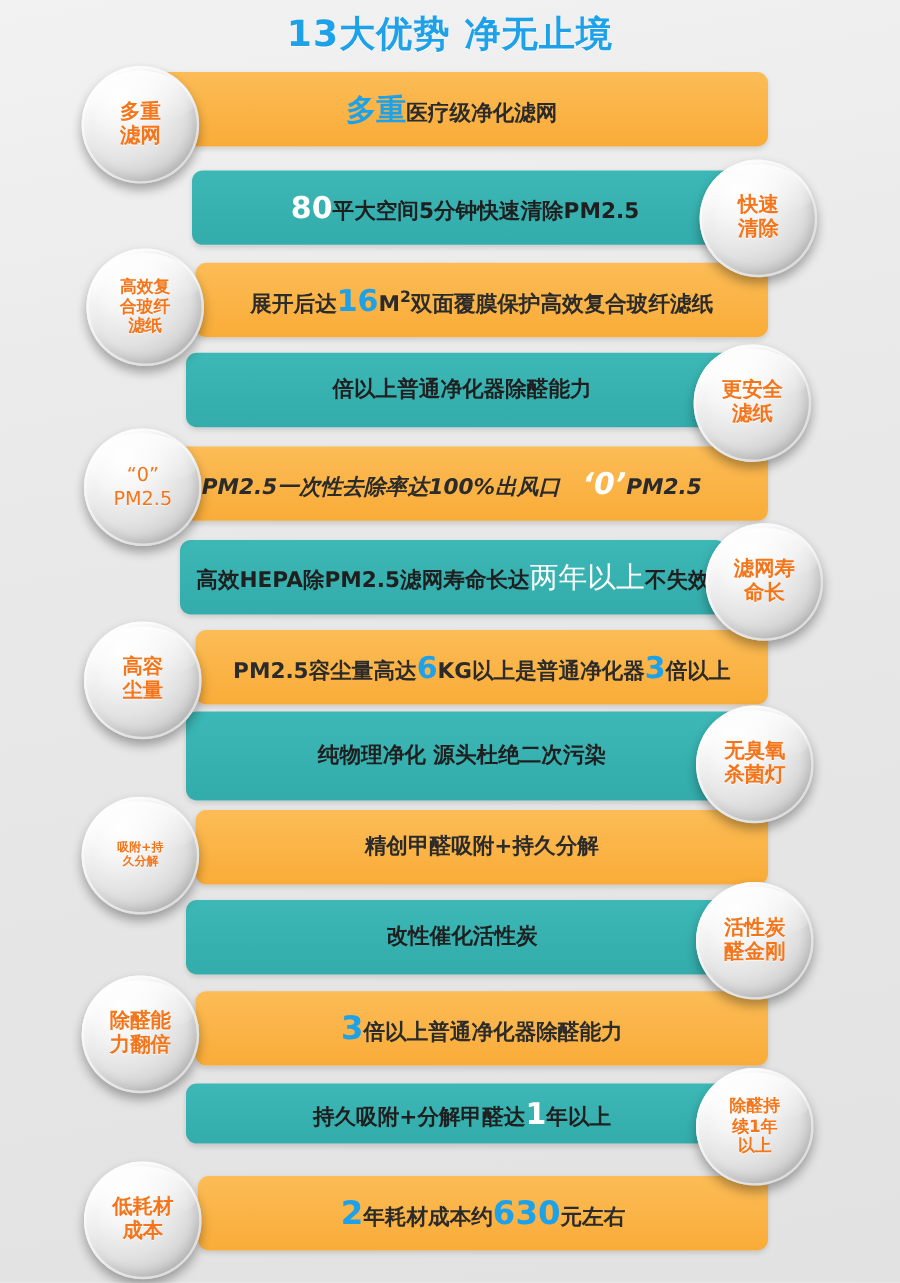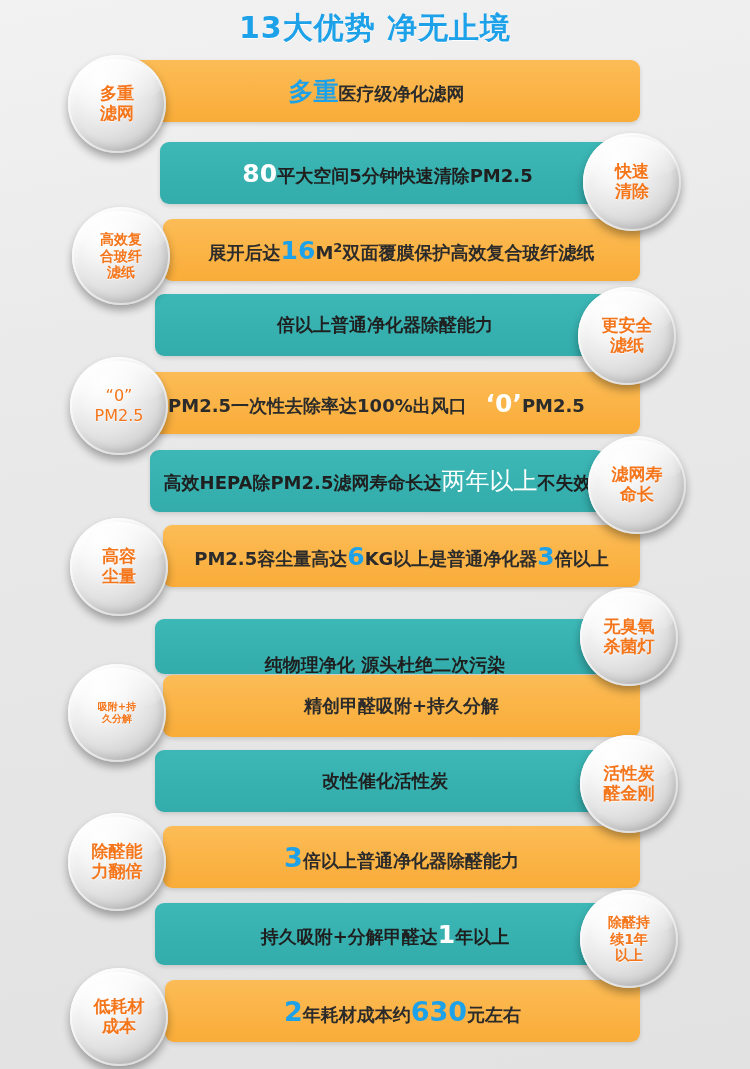--- a/index.html
+++ b/index.html
@@ -112,21 +112,21 @@
       </div>
       <div class="bar teal" style="left: 155px; top: 294px; width: 460px; height: 62px;">
         <div class="bar-text"><span>倍以上普通净化器除醛能力</span></div>
       </div>
       <div class="badge" style="left: 578px; top: 287px;">
         <div class="badge-text">
           <div>更安全</div>
           <div>滤纸</div>
         </div>
       </div>
-      <div class="bar orange" style="left: 113px; top: 372px; width: 527px; height: 62px;">
+      <div class="bar orange" style="left: 113px; top: 372px; width: 527px; height: 62px; font-style: italic;">
         <div class="bar-text"><span>PM2.5一次性去除率达100%出风口&nbsp;&nbsp;&nbsp;</span><span class="hl-white">‘0’</span><span>PM2.5</span></div>
       </div>
       <div class="badge" style="left: 70px; top: 357px;">
         <div class="badge-text thin">
           <div>“0”</div>
           <div>PM2.5</div>
         </div>
       </div>
       <div class="bar teal" style="left: 150px; top: 450px; width: 455px; height: 62px;">
         <div class="bar-text"><span>高效HEPA除PM2.5滤网寿命长达</span><span class="hl-white-lg">两年以上</span><span>不失效</span></div>
@@ -139,21 +139,21 @@
       </div>
       <div class="bar orange" style="left: 163px; top: 525px; width: 477px; height: 62px;">
         <div class="bar-text"><span>PM2.5容尘量高达</span><span class="hl-blue">6</span><span>KG以上是普通净化器</span><span class="hl-blue">3</span><span>倍以上</span></div>
       </div>
       <div class="badge" style="left: 70px; top: 518px;">
         <div class="badge-text">
           <div>高容</div>
           <div>尘量</div>
         </div>
       </div>
-      <div class="bar teal" style="left: 155px; top: 619px; width: 460px; height: 55px; align-items: flex-end;">
+      <div class="bar teal" style="left: 155px; top: 593px; width: 460px; height: 74px;">
         <div class="bar-text"><span>纯物理净化 源头杜绝二次污染</span></div>
       </div>
       <div class="badge" style="left: 580px; top: 588px;">
         <div class="badge-text">
           <div>无臭氧</div>
           <div>杀菌灯</div>
         </div>
       </div>
       <div class="bar orange" style="left: 163px; top: 675px; width: 477px; height: 62px;">
         <div class="bar-text"><span>精创甲醛吸附+持久分解</span></div>
@@ -175,21 +175,21 @@
       </div>
       <div class="bar orange" style="left: 163px; top: 826px; width: 477px; height: 62px;">
         <div class="bar-text"><span class="hl-blue-big">3</span><span>倍以上普通净化器除醛能力</span></div>
       </div>
       <div class="badge" style="left: 68px; top: 813px;">
         <div class="badge-text">
           <div>除醛能</div>
           <div>力翻倍</div>
         </div>
       </div>
-      <div class="bar teal" style="left: 155px; top: 903px; width: 460px; height: 62px;">
+      <div class="bar teal" style="left: 155px; top: 903px; width: 460px; height: 50px;">
         <div class="bar-text"><span>持久吸附+分解甲醛达</span><span class="hl-white">1</span><span>年以上</span></div>
       </div>
       <div class="badge" style="left: 580px; top: 890px;">
         <div class="badge-text tiny">
           <div>除醛持</div>
           <div>续1年</div>
           <div>以上</div>
         </div>
       </div>
       <div class="bar orange" style="left: 165px; top: 980px; width: 475px; height: 62px;">

